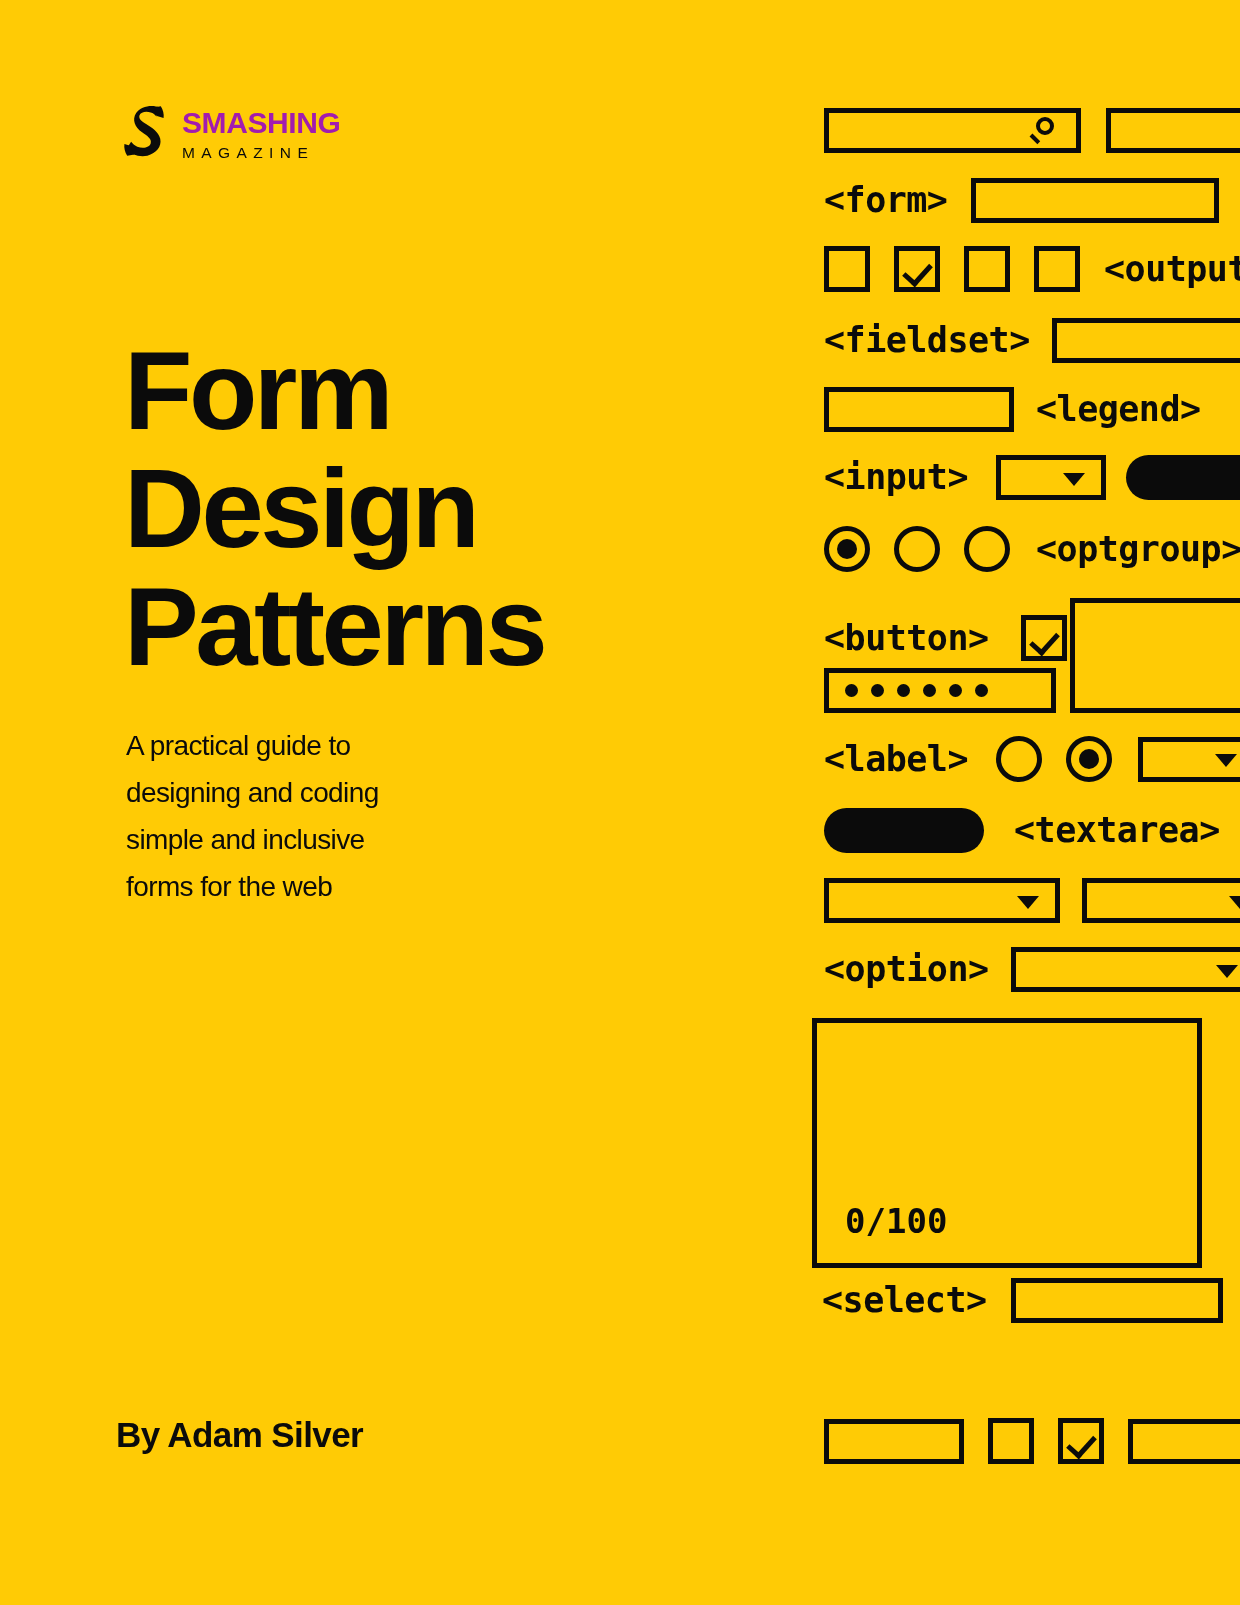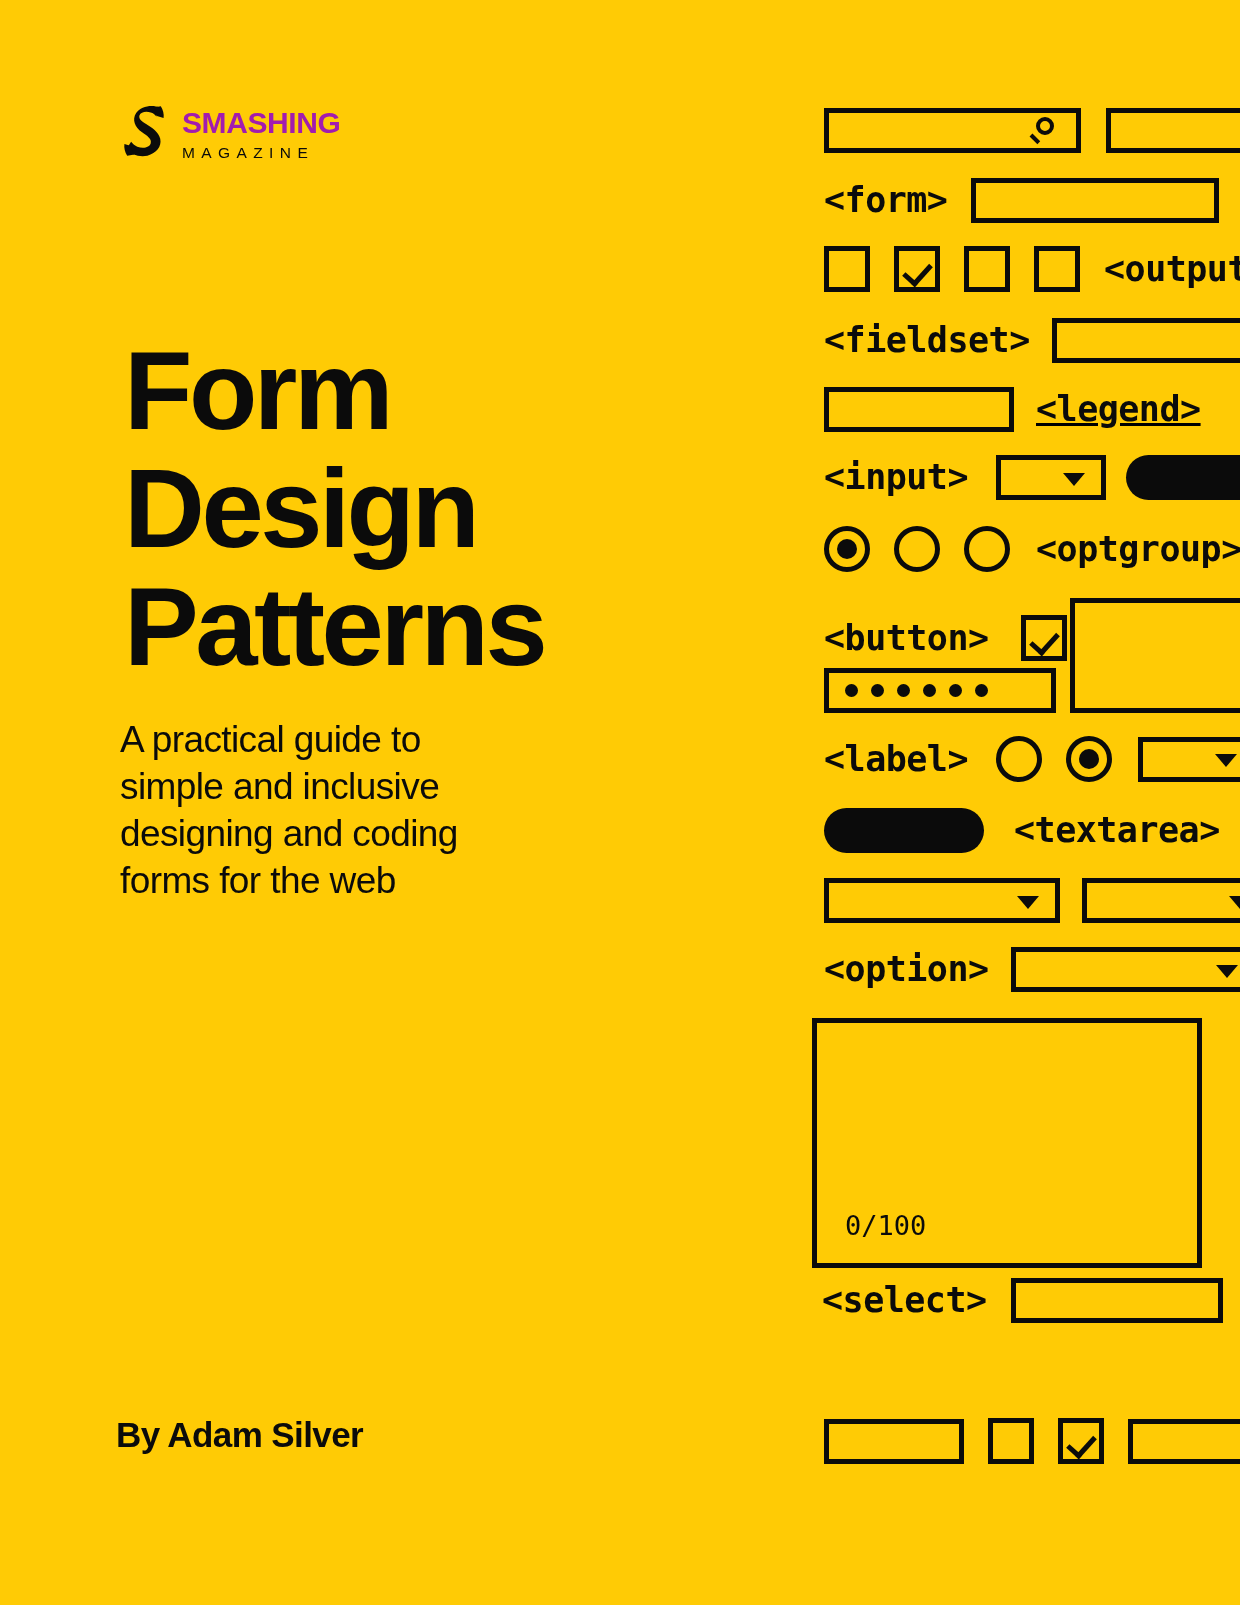--- a/index.html
+++ b/index.html
@@ -84,25 +84,25 @@
   .title-line { display: block; }
 
   
   .subtitle {
     position: absolute;
     left: 0px;
     top: 712px;
     width: 430px;
     font-family: "Liberation Sans", sans-serif;
     font-weight: normal;
-    font-size: 37px;
+    font-size: 28px;
     line-height: 47px;
     letter-spacing: -0.6px;
     color: #0b0b0b;
-    margin: 4px;
+    margin: 10px;
   }
   .subtitle-line { display: block; }
 
   
   .author {
     position: absolute;
     left: 0px;
     top: 1415px;
     font-family: "Liberation Sans", sans-serif;
     font-weight: bold;
@@ -255,22 +255,22 @@
   .textarea-big {
     border: 5px solid #0b0b0b;
     box-sizing: border-box;
     position: relative;
   }
   .counter {
     position: absolute;
     left: 28px;
     bottom: 22px;
     font-family: "DejaVu Sans Mono", monospace;
-    font-weight: normal;
-    font-size: 27px;
+    font-weight: bold;
+    font-size: 34px;
     color: #0b0b0b;
   }
   .stepper {
     background: #0b0b0b;
     border-radius: 100px;
     display: flex;
     align-items: center;
     justify-content: space-between;
     padding: 0 16px;
     flex: 0 0 auto;
@@ -324,22 +324,22 @@
     </div>
 
     <h1 class="title">
       <span class="title-line">Form</span>
       <span class="title-line">Design</span>
       <span class="title-line">Patterns</span>
     </h1>
 
     <p class="subtitle">
       <span class="subtitle-line">A practical guide to</span>
+      <span class="subtitle-line">designing and coding</span>
       <span class="subtitle-line">simple and inclusive</span>
-      <span class="subtitle-line">designing and coding</span>
       <span class="subtitle-line">forms for the web</span>
     </p>
 
     <p class="author">By Adam Silver</p>
   </div>
 
   <div class="right-col">
 
     <div class="row" style="top:108px;">
       <div class="search-box" style="width:257px;height:45px;">
@@ -362,21 +362,21 @@
       <div class="checkbox" style="margin-left:24px;"></div>
       <div class="checkbox" style="margin-left:24px;"></div>
       <span class="tag" style="margin-left:24px;">&lt;output&gt;</span>
     </div>
 
     <div class="row" style="top:318px;">
       <span class="tag">&lt;fieldset&gt;</span>
       <div class="box" style="width:230px;height:45px;margin-left:22px;"></div>
     </div>
 
-    <div class="row" style="top:387px;text-decoration:underline;">
+    <div class="row" style="top:387px;">
       <div class="box" style="width:190px;height:45px;"></div>
       <span class="tag" style="margin-left:22px;">&lt;legend&gt;</span>
     </div>
 
     <div class="row" style="top:455px;">
       <span class="tag">&lt;input&gt;</span>
       <div class="select" style="width:110px;height:45px;margin-left:28px;"></div>
       <div class="pill" style="width:150px;height:45px;margin-left:20px;"></div>
     </div>
 

